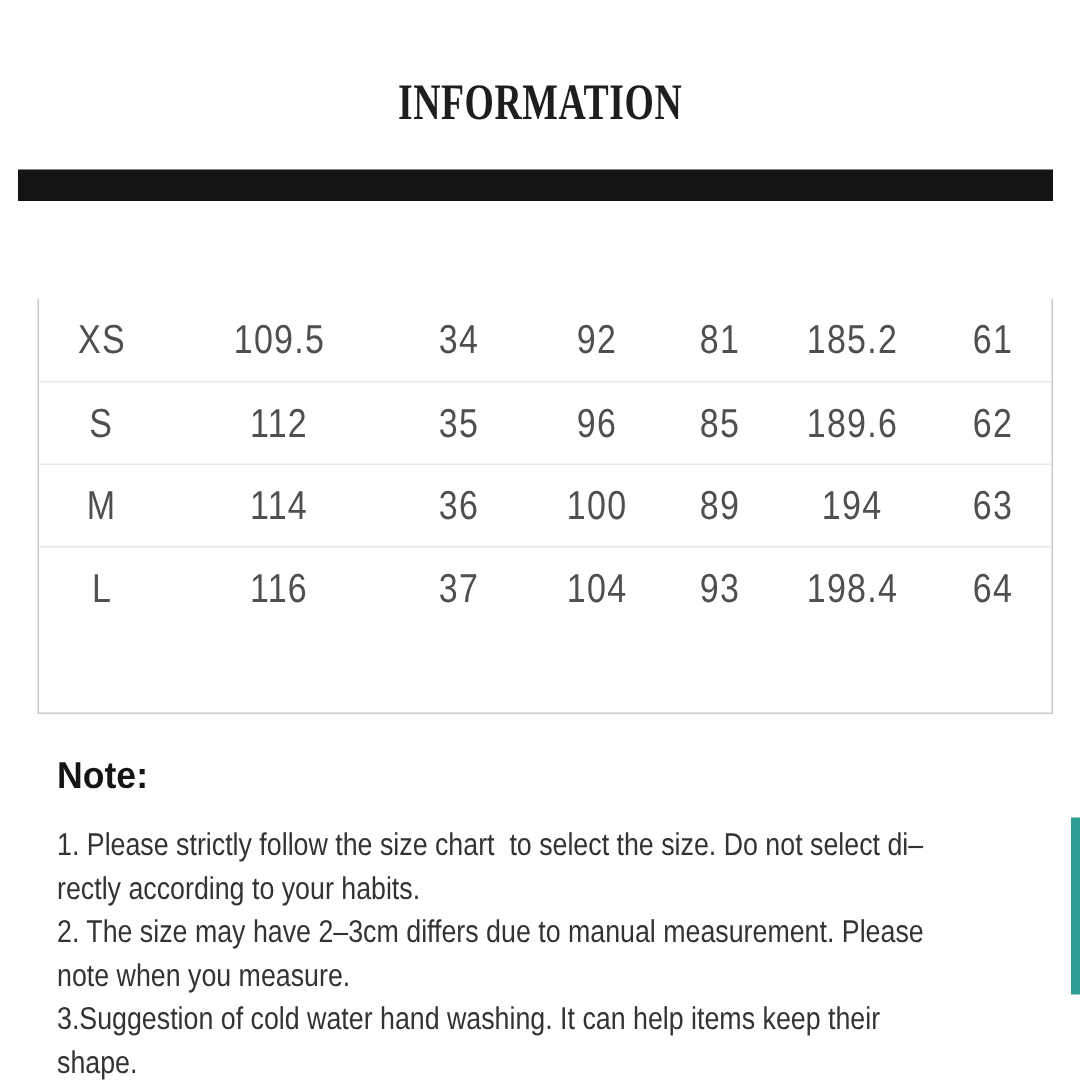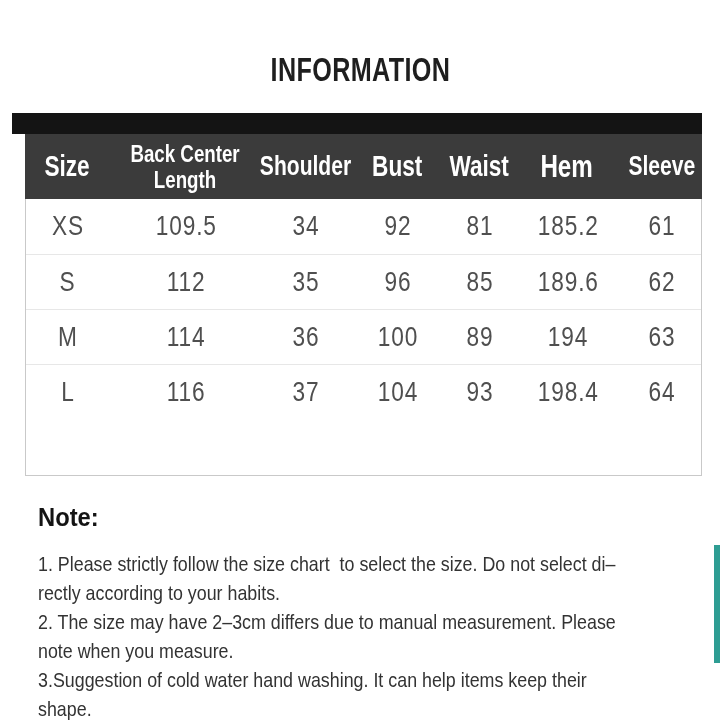--- a/index.html
+++ b/index.html
@@ -11,20 +11,21 @@
     background: #ffffff;
     overflow: hidden;
     font-family: "Liberation Sans", sans-serif;
   }
 
   
   .title {
     position: absolute;
     top: 50px; left: 0; right: 0;
     text-align: center;
+    font-family: Liberation Serif, serif;
   }
   .title span {
     display: inline-block;
     font-size: 34px;
     font-weight: 700;
     letter-spacing: 0.5px;
     color: #1e1e1e;
     transform: scaleX(0.74);
   }
 
@@ -118,30 +119,20 @@
 <body>
 
 <div class="canvas">
 
   <div class="title">
     <span>INFORMATION</span>
   </div>
 
   <div class="header-strip"></div>
 
-  <div class="thead grid-cols">
-    <div class="hcell">Size</div>
-    <div class="hcell">Back Center
-Length</div>
-    <div class="hcell">Shoulder</div>
-    <div class="hcell">Bust</div>
-    <div class="hcell">Waist</div>
-    <div class="hcell">Hem</div>
-    <div class="hcell">Sleeve</div>
-  </div>
 
   <div class="tbody">
 
     <div class="trow grid-cols">
       <div class="cell">XS</div>
       <div class="cell">109.5</div>
       <div class="cell">34</div>
       <div class="cell">92</div>
       <div class="cell">81</div>
       <div class="cell">185.2</div>

